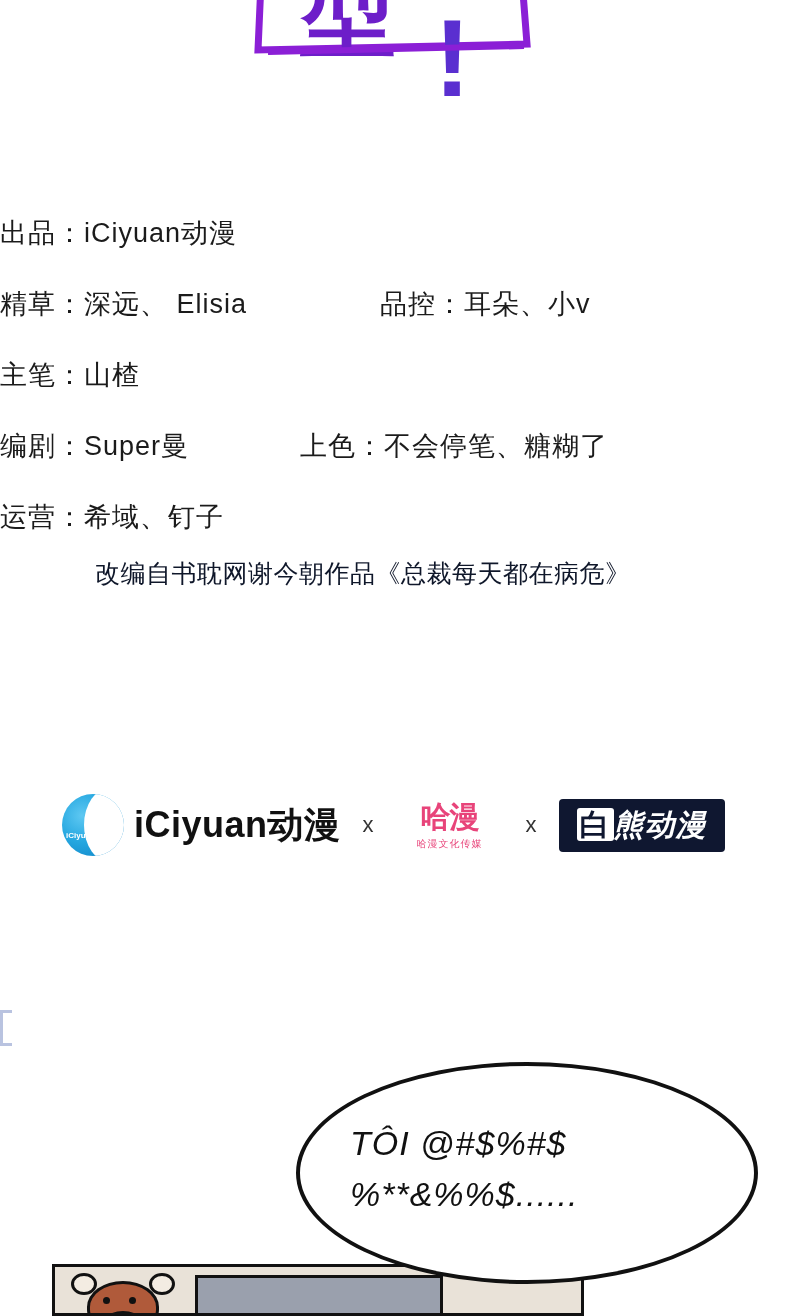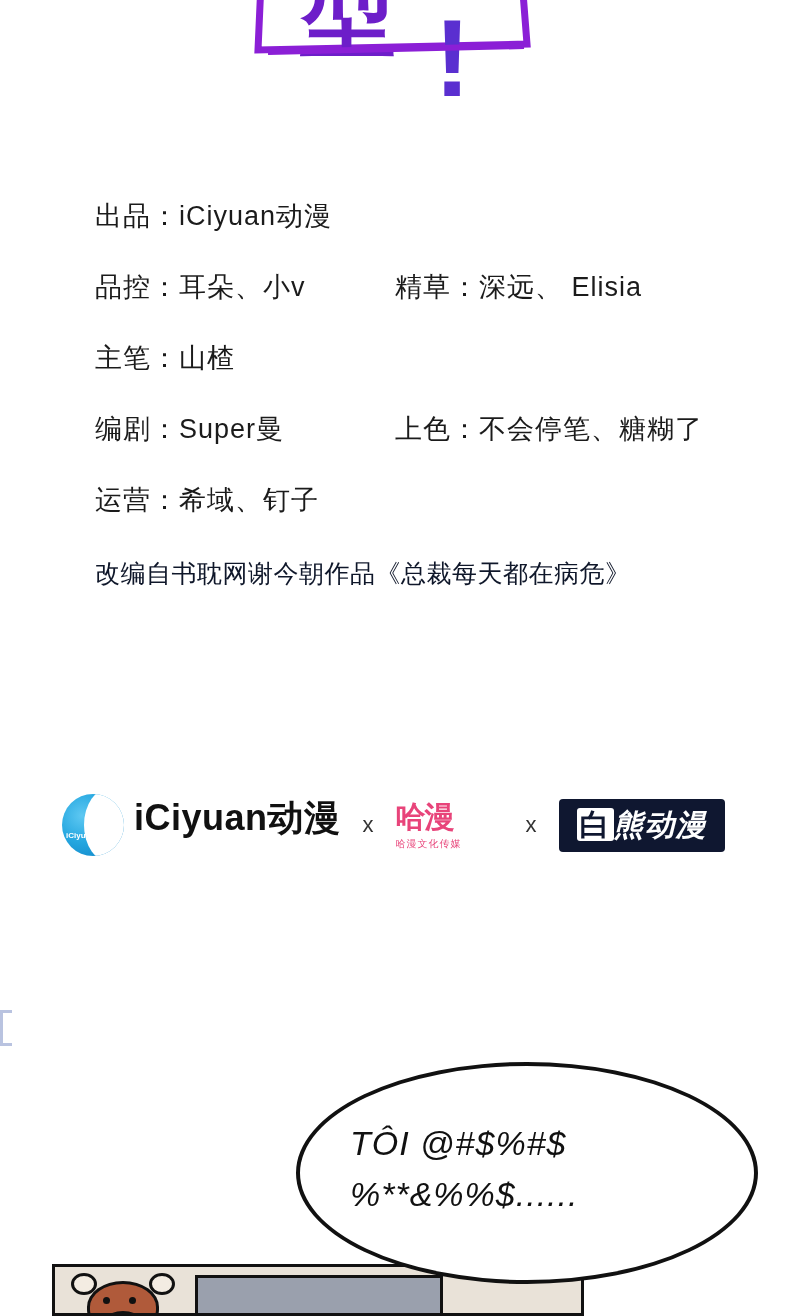--- a/index.html
+++ b/index.html
@@ -29,23 +29,22 @@
 
   
   .credits {
     position: absolute;
     left: 0;
     top: 180px;
     width: 799px;
   }
   .credit-row {
     display: flex;
-    align-items: center;
+    align-items: flex-end;
     height: 71px;
-    padding-left: 95px;
     box-sizing: border-box;
   }
   .credit-col {
     font-size: 27px;
     letter-spacing: 1px;
     white-space: nowrap;
     color: #1b1b1b;
   }
   .credit-col.left  { width: 300px; }
   .credit-col.right { width: 380px; }
@@ -62,21 +61,21 @@
     position: absolute;
     left: 0;
     top: 770px;
     width: 799px;
     height: 110px;
     display: flex;
     align-items: center;
     padding-left: 62px;
     box-sizing: border-box;
   }
-  .logo-item { display: flex; }
+  .logo-item { display: flex; align-items: center; }
 
   .logo-ic-mark {
     width: 62px; height: 62px;
     border-radius: 50%;
     background: radial-gradient(circle at 32% 35%, #5ec8f2 0%, #25a7e0 45%, #0b7cc0 100%);
     position: relative;
     overflow: hidden;
     flex: none;
   }
   .logo-ic-mark::after {
@@ -103,20 +102,21 @@
     color: #111111;
     letter-spacing: 0.5px;
   }
   .logo-x {
     font-size: 22px;
     color: #333333;
     margin: 0 22px;
   }
   .logo-hm {
     width: 108px;
+    text-align: center;
     flex: none;
   }
   .logo-hm .hm-main {
     font-size: 30px;
     font-weight: bold;
     color: #e8447a;
     letter-spacing: -1px;
     line-height: 1.1;
   }
   .logo-hm .hm-sub {
@@ -262,22 +262,22 @@
     </g>
   </svg>
 </div>
 
 <div class="credits">
   <div class="credit-row">
     <span class="credit-col left">出品：iCiyuan动漫</span>
     <span class="credit-col right"></span>
   </div>
   <div class="credit-row">
+    <span class="credit-col right">精草：深远、 Elisia</span>
     <span class="credit-col left">品控：耳朵、小v</span>
-    <span class="credit-col right">精草：深远、 Elisia</span>
   </div>
   <div class="credit-row">
     <span class="credit-col left">主笔：山楂</span>
   </div>
   <div class="credit-row">
     <span class="credit-col left">编剧：Super曼</span>
     <span class="credit-col right">上色：不会停笔、糖糊了</span>
   </div>
   <div class="credit-row">
     <span class="credit-col left">运营：希域、钉子</span>

